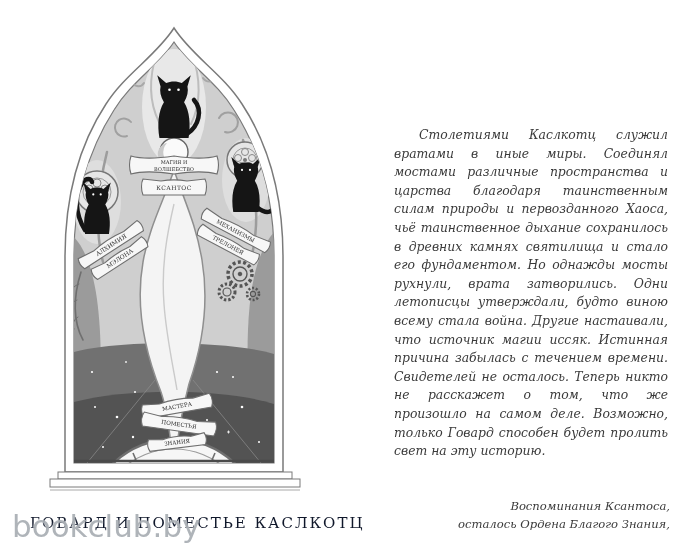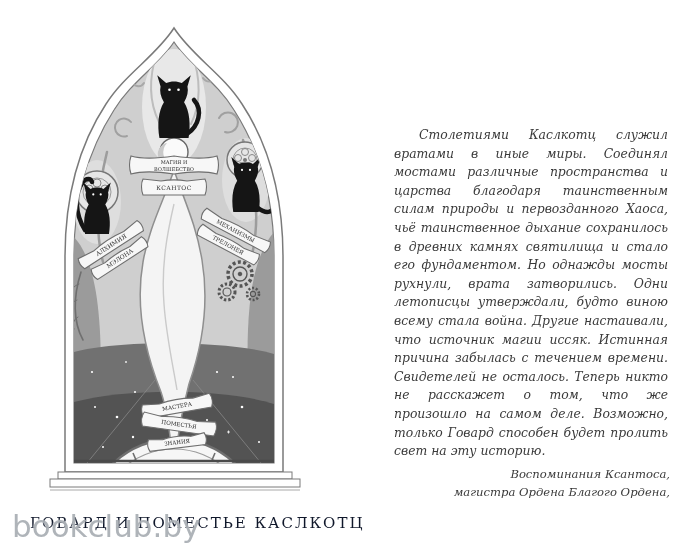--- a/index.html
+++ b/index.html
@@ -37,21 +37,21 @@
     color:#3a3a3a;
   }
   .body-text{
     font-style:italic;
     font-size:12.4px;line-height:18.6px;
     text-align:justify;
     text-indent:25px;
     margin:2px;
   }
   .signature{
-    margin-top:4px;
+    margin-top:36px;
     font-style:italic;
     font-size:11.6px;line-height:18px;
     text-align:right;
   }
   svg text{
     font-family:"DejaVu Serif", serif;
     fill:#2e2e2e;
   }
 </style>
 </head>
@@ -237,15 +237,15 @@
 </div>
 
 <div class="caption">Говард и поместье Каслкотц</div>
 
 <div class="watermark">bookclub.by</div>
 
 <div class="right-page">
   <p class="body-text">Столетиями Каслкотц служил вратами в иные миры. Соединял мостами различные пространства и царства благодаря таинственным силам природы и первозданного Хаоса, чьё таинственное дыхание сохранилось в древних камнях святилища и стало его фундаментом. Но однажды мосты рухнули, врата затворились. Одни летописцы утверждали, будто виною всему стала война. Другие настаивали, что источник магии иссяк. Истинная причина забылась с течением времени. Свидетелей не осталось. Теперь никто не расскажет о том, что же произошло на самом деле. Возможно, только Говард способен будет пролить свет на эту историю.</p>
   <div class="signature">
     <div>Воспоминания Ксантоса,</div>
-    <div>магистра Ордена Благого Ордена,</div>
+    <div>осталось Ордена Благого Знания,</div>
   </div>
 </div>
 
 </body></html>

